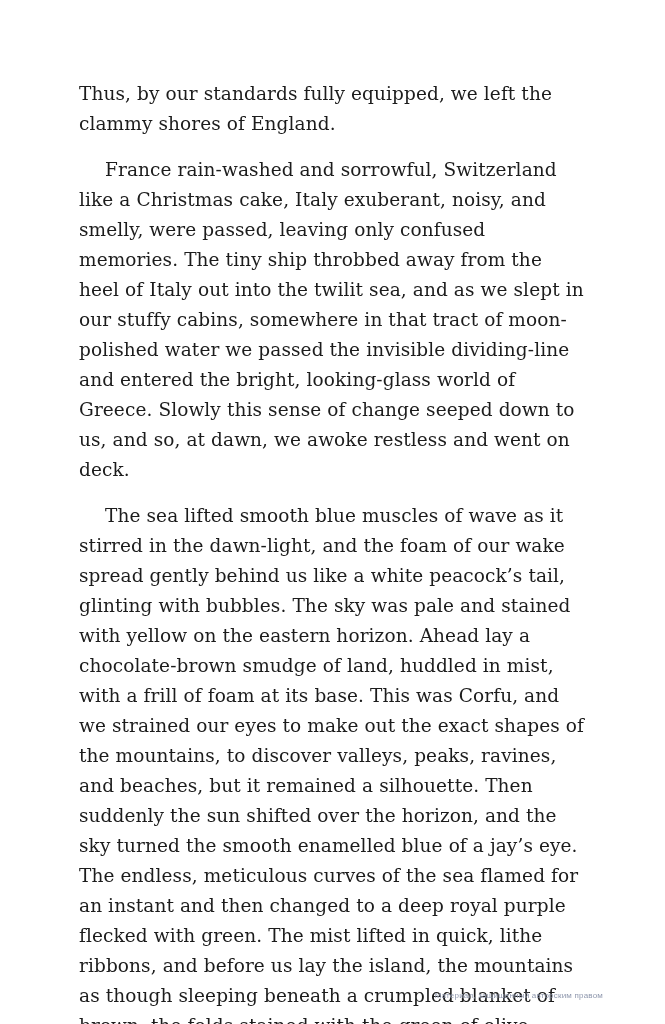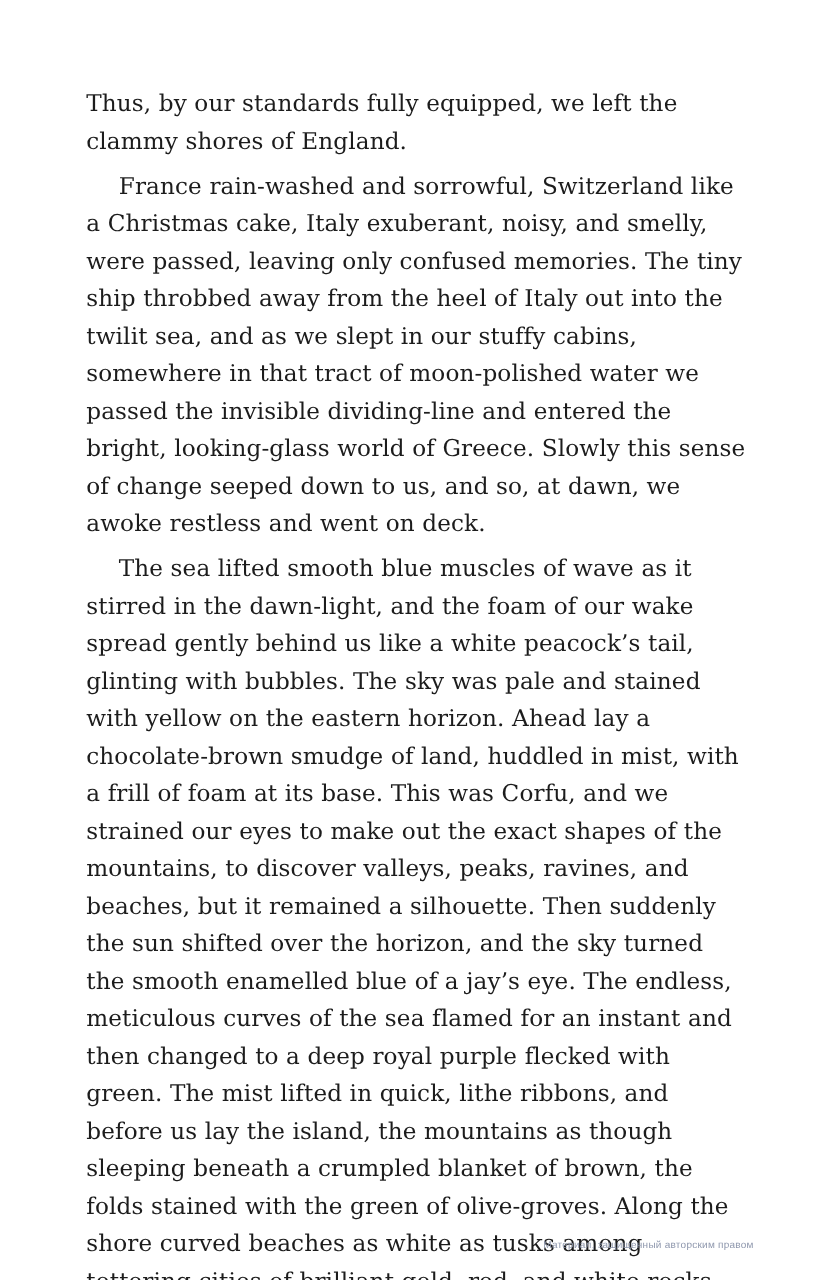--- a/index.html
+++ b/index.html
@@ -27,21 +27,21 @@
     top: 63px;
     left: 63px;
     width: 540px;
     color: #1c1c1c;
     font-size: 18.5px;
     line-height: 30px;
     text-align: left;
     letter-spacing: 0.1px;
   }
   .text-block p {
-    margin: 6px;
+    margin: 16px;
     padding: 0;
   }
   .text-block p.indent {
     text-indent: 26px;
   }
   .page-footer {
     position: absolute;
     right: 62px;
     bottom: 24px;
     font-family: Liberation Sans, sans-serif;

